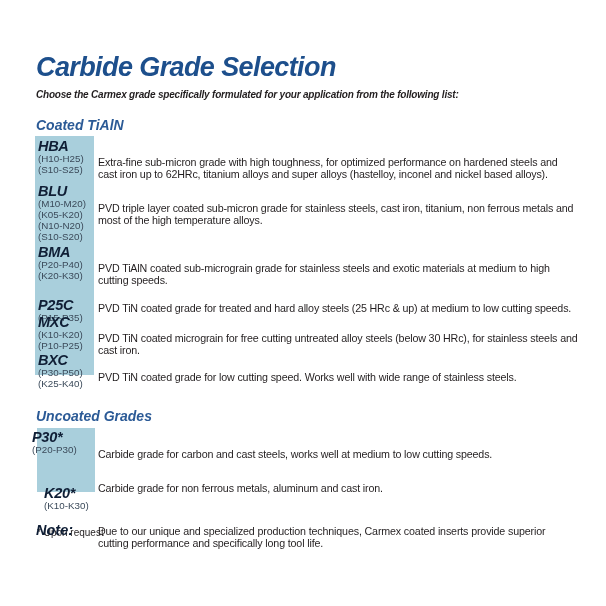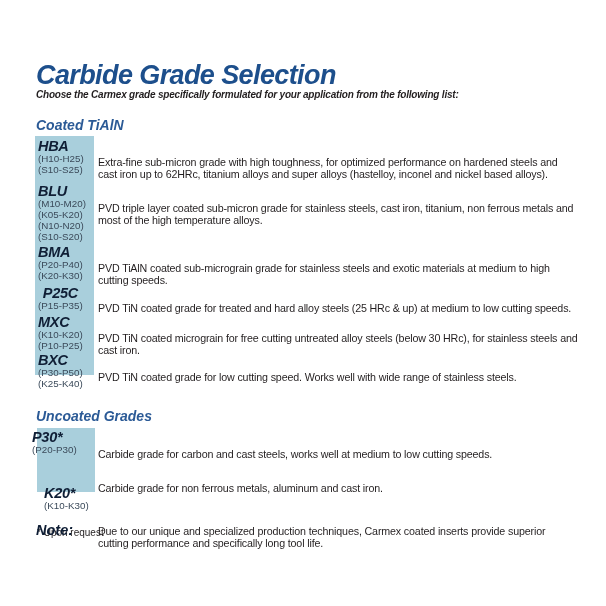--- a/index.html
+++ b/index.html
@@ -1,17 +1,17 @@
 <!DOCTYPE html>
 <html><head>
 <meta charset="utf-8">
 <style>
   html, body { margin:0; padding:0; background:#ffffff; }
   body { width:606px; height:606px; position:relative; overflow:hidden; font-family:"Liberation Sans", sans-serif; color:#231f20; }
-  .title { position:absolute; left:36px; top:60px; font-size:27px; font-weight:bold; font-style:italic; color:#1d4f8c; letter-spacing:-0.6px; }
+  .title { position:absolute; left:36px; top:52px; font-size:27px; font-weight:bold; font-style:italic; color:#1d4f8c; letter-spacing:-0.6px; }
   .subtitle { position:absolute; left:36px; top:89px; font-size:10px; font-weight:bold; font-style:italic; color:#231f20; letter-spacing:-0.2px; white-space:nowrap; }
   .section-h { position:absolute; left:36px; font-size:14px; font-weight:bold; font-style:italic; color:#2b5a96; }
   .codecol { position:absolute; background:#a9cfdc; }
   .grade { position:absolute; left:38px; }
   .gname { font-size:14.5px; font-weight:bold; font-style:italic; color:#0f1e35; line-height:14px; letter-spacing:-0.3px; }
   .gsub { font-size:9.8px; color:#3b4a5a; line-height:11px; }
   .desc { position:absolute; left:98px; width:480px; font-size:10.7px; line-height:12.4px; color:#231f20; letter-spacing:-0.15px;margin-top:16px; }
   .note-label { position:absolute; left:36px; top:522px; font-size:14.5px; font-weight:bold; font-style:italic; color:#0f1e35; }
   .note-text { position:absolute; left:98px; top:525px; width:480px; font-size:10.7px; line-height:12.4px; letter-spacing:-0.15px; }
   .footnote { position:absolute; left:37px; top:503px; font-size:10px; color:#231f20;margin-top:24px; }
@@ -42,21 +42,21 @@
 </div>
 <div class="desc" style="top:186px;">PVD triple layer coated sub-micron grade for stainless steels, cast iron, titanium, non ferrous metals and most of the high temperature alloys.</div>
 
 <div class="grade" style="top:245px;">
   <div class="gname">BMA</div>
   <div class="gsub">(P20-P40)</div>
   <div class="gsub">(K20-K30)</div>
 </div>
 <div class="desc" style="top:246px;">PVD TiAlN coated sub-micrograin grade for stainless steels and exotic materials at medium to high cutting speeds.</div>
 
-<div class="grade" style="top:286px;text-align:center;">
+<div class="grade" style="top:298px;">
   <div class="gname">P25C</div>
   <div class="gsub">(P15-P35)</div>
 </div>
 <div class="desc" style="top:286px;">PVD TiN coated grade for treated and hard alloy steels (25 HRc &amp; up) at medium to low cutting speeds.</div>
 
 <div class="grade" style="top:315px;">
   <div class="gname">MXC</div>
   <div class="gsub">(K10-K20)</div>
   <div class="gsub">(P10-P25)</div>
 </div>

